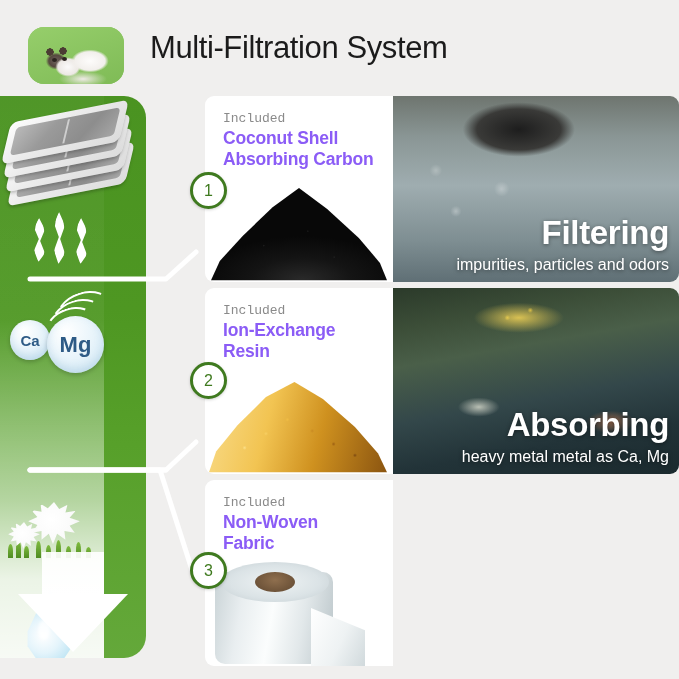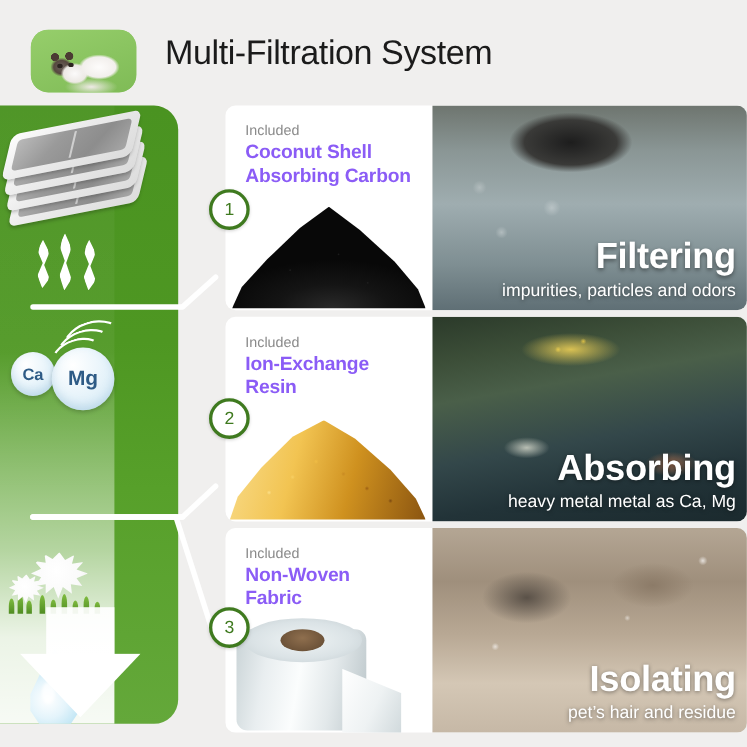--- a/index.html
+++ b/index.html
@@ -34,21 +34,21 @@
   }
   .title{
     position:absolute;left:150px;top:30px;
     font-size:31px;font-weight:normal;color:#1b1b1b;
     letter-spacing:-0.4px;white-space:nowrap;
     font-family:"Liberation Sans","DejaVu Sans",sans-serif;
   }
 
   
   .greencol{
-    position:absolute;left:0px;top:96px;width:162px;height:562px;
+    position:absolute;left:0px;top:96px;width:146px;height:562px;
     background:linear-gradient(180deg,#4a9321 0%,#4e9722 38%,#57a02a 62%,#64a83a 100%);
     border-top-right-radius:22px;border-bottom-right-radius:22px;
     overflow:hidden;
   }
   .greencol .sheen{
     position:absolute;left:0;top:0;width:104px;height:562px;
     background:linear-gradient(180deg,
       rgba(255,255,255,0.03) 0%,
       rgba(255,255,255,0.05) 40%,
       rgba(255,255,255,0.55) 72%,
@@ -108,21 +108,21 @@
   .bubbles{position:absolute;left:6px;top:196px;width:120px;height:82px;}
   .bub{
     position:absolute;border-radius:50%;
     background:radial-gradient(circle at 34% 28%,#ffffff 0%,#eaf5fb 45%,#cfe7f4 100%);
     box-shadow:0 2px 4px rgba(0,0,0,0.2), inset 0 -4px 8px rgba(120,170,200,0.28);
     display:flex;align-items:center;justify-content:center;
     color:#2e5b86;font-weight:bold;
     font-family:"Liberation Sans","DejaVu Sans",sans-serif;
   }
   .bub.ca{left:4px;top:28px;width:40px;height:40px;font-size:15px;}
-  .bub.mg{left:41px;top:24px;width:57px;height:57px;font-size:19px;}
+  .bub.mg{left:41px;top:24px;width:57px;height:57px;font-size:22px;}
   .arcs{position:absolute;left:38px;top:0px;width:70px;height:36px;}
   .arc{
     position:absolute;border:2.5px solid #ffffff;border-radius:50%;
     border-color:#ffffff transparent transparent transparent;
     transform:rotate(-18deg);
   }
   .arc.a1{left:2px;top:16px;width:46px;height:30px;}
   .arc.a2{left:7px;top:8px;width:50px;height:34px;}
   .arc.a3{left:12px;top:0px;width:54px;height:38px;}
 
@@ -163,21 +163,21 @@
   
   .panel{position:absolute;left:205px;width:474px;height:186px;}
   .panel .card{
     position:absolute;left:0;top:0;width:188px;height:186px;
     background:#ffffff;
     border-top-left-radius:9px;border-bottom-left-radius:9px;
     overflow:hidden;
   }
   .panel .card .included{
     position:absolute;left:18px;top:15px;
-    font-size:13px;color:#8a8a8a;font-weight:normal;
+    font-size:13px;color:#8a8a8a;font-weight:normal;font-family:Liberation Mono, monospace;
   }
   .panel .card .ptitle{
     position:absolute;left:18px;top:32px;right:4px;
     font-size:17.5px;font-weight:bold;color:#8b5cf6;line-height:1.18;
     letter-spacing:-0.2px;
   }
   .panel .photo{
     position:absolute;left:188px;top:0;width:286px;height:186px;
     overflow:hidden;border-top-right-radius:9px;border-bottom-right-radius:9px;
   }
@@ -394,20 +394,16 @@
         <span>Non-Woven</span><br>
         <span>Fabric</span>
       </div>
       <div class="roll">
         <div class="body"></div>
         <div class="sheet"></div>
         <div class="top"></div>
         <div class="hole"></div>
       </div>
     </div>
-    <div class="photo ph3">
-      <div class="cap">Isolating</div>
-      <div class="sub">pet’s hair and residue</div>
-    </div>
   </div>
   <div class="numc" style="left:190px;top:552px;">3</div>
 
 </div>
 
 </body></html>

